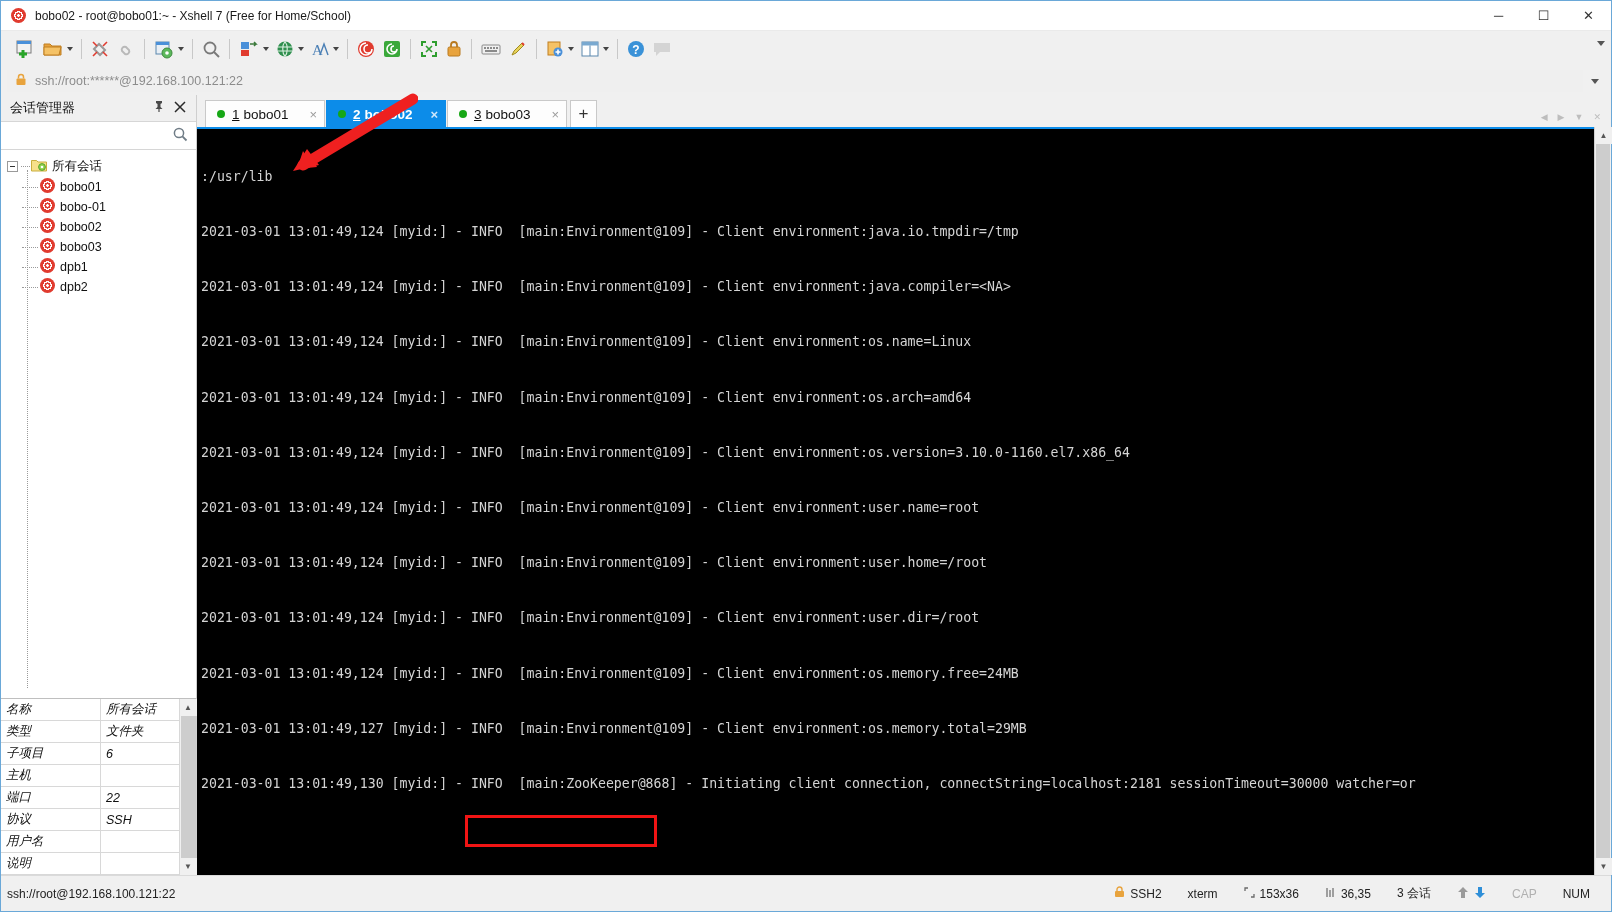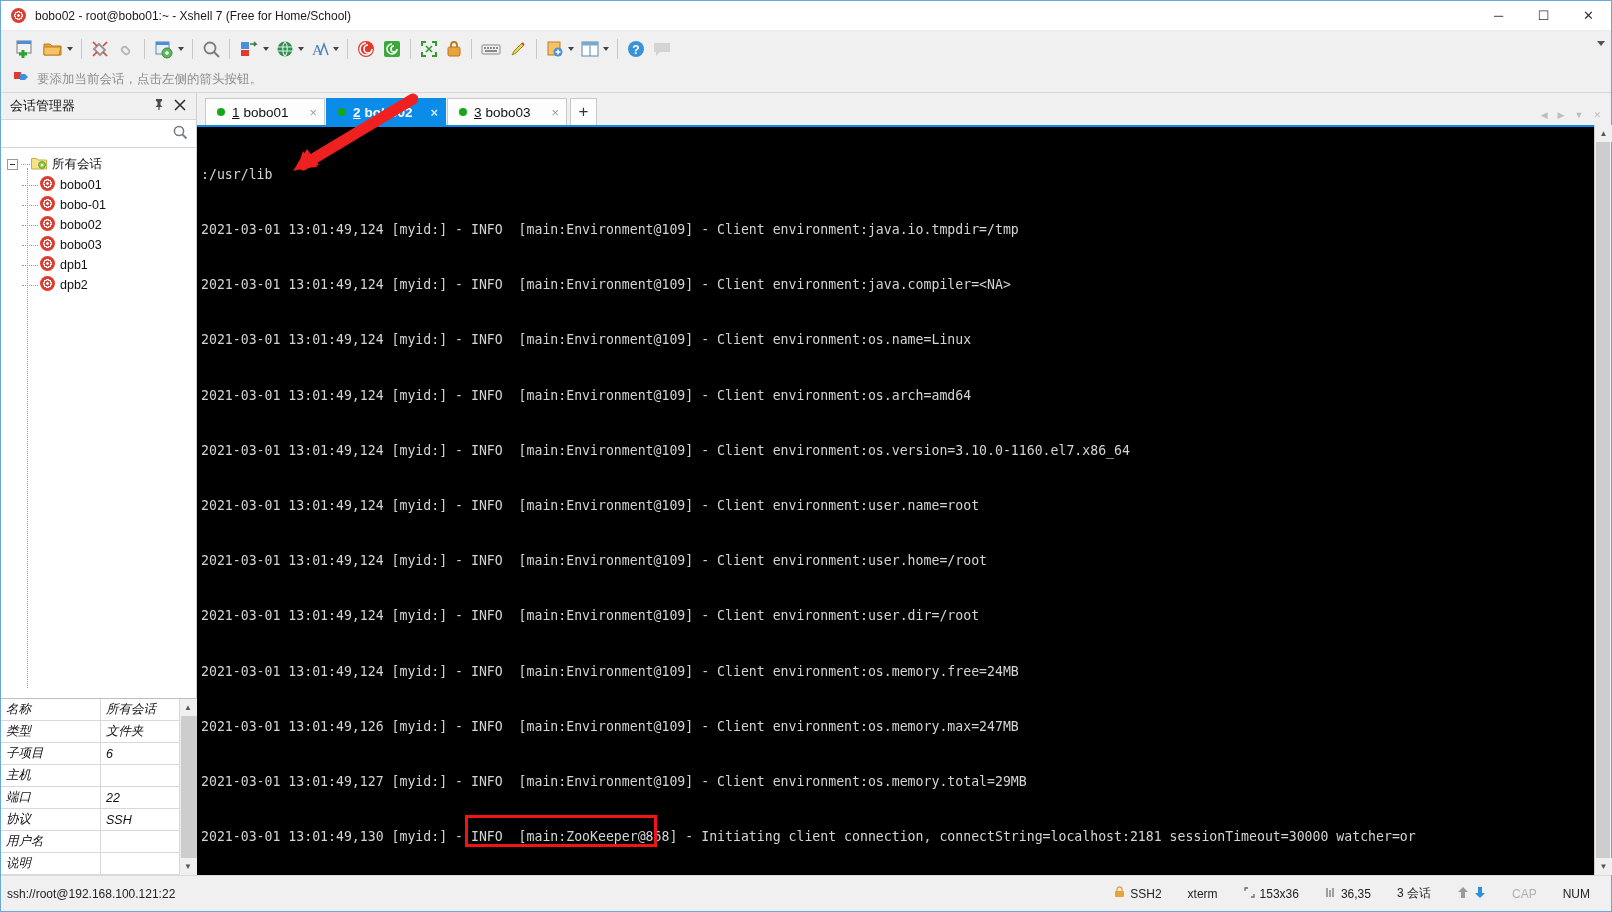--- a/index.html
+++ b/index.html
@@ -476,30 +476,33 @@
         </svg>
     </div>
     <div class="tb">
       <svg width="20" height="18" viewBox="0 0 20 18">
           <path d="M2 3h16v9H8l-4 4v-4H2z" fill="#d4d4d4"></path>
         </svg>
     </div>
     <div class="toolbar-overflow"></div>
   </div>
 
-
-  <div class="noticebar">
-    <span>
-      <svg width="16" height="14" viewBox="0 0 16 14">
-          <path d="M1 1h7v7H1z" fill="#e03b2f"></path>
-          <path d="M7 3h5l3 3-3 3H7z" fill="#3a92d8"></path>
-        </svg>
-    </span>
-    <span class="notice-text">要添加当前会话，点击左侧的箭头按钮。</span>
+  <div class="addrbar">
+    <div class="addrfield">
+      <span class="lock-ico">
+        <svg width="12" height="13" viewBox="0 0 12 13">
+            <rect x="1.5" y="5.5" width="9" height="6.5" rx="1" fill="#e8a33d"></rect>
+            <path d="M3.5 5.5V4a2.5 2.5 0 015 0v1.5" fill="none" stroke="#e8a33d" stroke-width="1.5"></path>
+          </svg>
+      </span>
+      <span class="addr-text">ssh://root:******@192.168.100.121:22</span>
+    </div>
+    <span class="addr-caret"></span>
   </div>
+
 
   <div class="bodywrap">
 
     <div class="leftpanel">
       <div class="lp-header">
         <span class="lp-title">会话管理器</span>
         <span class="lp-hdr-btns">
           <span>
             <svg width="12" height="13" viewBox="0 0 12 13">
                 <path d="M3 1h6v2l-1.5 1v3l2 2H2.5l2-2V4L3 3z" fill="#4a4a4a"></path>
@@ -644,21 +647,20 @@
           <div class="term-line">:/usr/lib</div>
           <div class="term-line">2021-03-01 13:01:49,124 [myid:] - INFO  [main:Environment@109] - Client environment:java.io.tmpdir=/tmp</div>
           <div class="term-line">2021-03-01 13:01:49,124 [myid:] - INFO  [main:Environment@109] - Client environment:java.compiler=&lt;NA&gt;</div>
           <div class="term-line">2021-03-01 13:01:49,124 [myid:] - INFO  [main:Environment@109] - Client environment:os.name=Linux</div>
           <div class="term-line">2021-03-01 13:01:49,124 [myid:] - INFO  [main:Environment@109] - Client environment:os.arch=amd64</div>
           <div class="term-line">2021-03-01 13:01:49,124 [myid:] - INFO  [main:Environment@109] - Client environment:os.version=3.10.0-1160.el7.x86_64</div>
           <div class="term-line">2021-03-01 13:01:49,124 [myid:] - INFO  [main:Environment@109] - Client environment:user.name=root</div>
           <div class="term-line">2021-03-01 13:01:49,124 [myid:] - INFO  [main:Environment@109] - Client environment:user.home=/root</div>
           <div class="term-line">2021-03-01 13:01:49,124 [myid:] - INFO  [main:Environment@109] - Client environment:user.dir=/root</div>
           <div class="term-line">2021-03-01 13:01:49,124 [myid:] - INFO  [main:Environment@109] - Client environment:os.memory.free=24MB</div>
-          <div class="term-line">2021-03-01 13:01:49,126 [myid:] - INFO  [main:Environment@109] - Client environment:os.memory.max=247MB</div>
           <div class="term-line">2021-03-01 13:01:49,127 [myid:] - INFO  [main:Environment@109] - Client environment:os.memory.total=29MB</div>
           <div class="term-line">2021-03-01 13:01:49,130 [myid:] - INFO  [main:ZooKeeper@868] - Initiating client connection, connectString=localhost:2181 sessionTimeout=30000 watcher=or</div>
           
           
           
           
           
           
           
           

